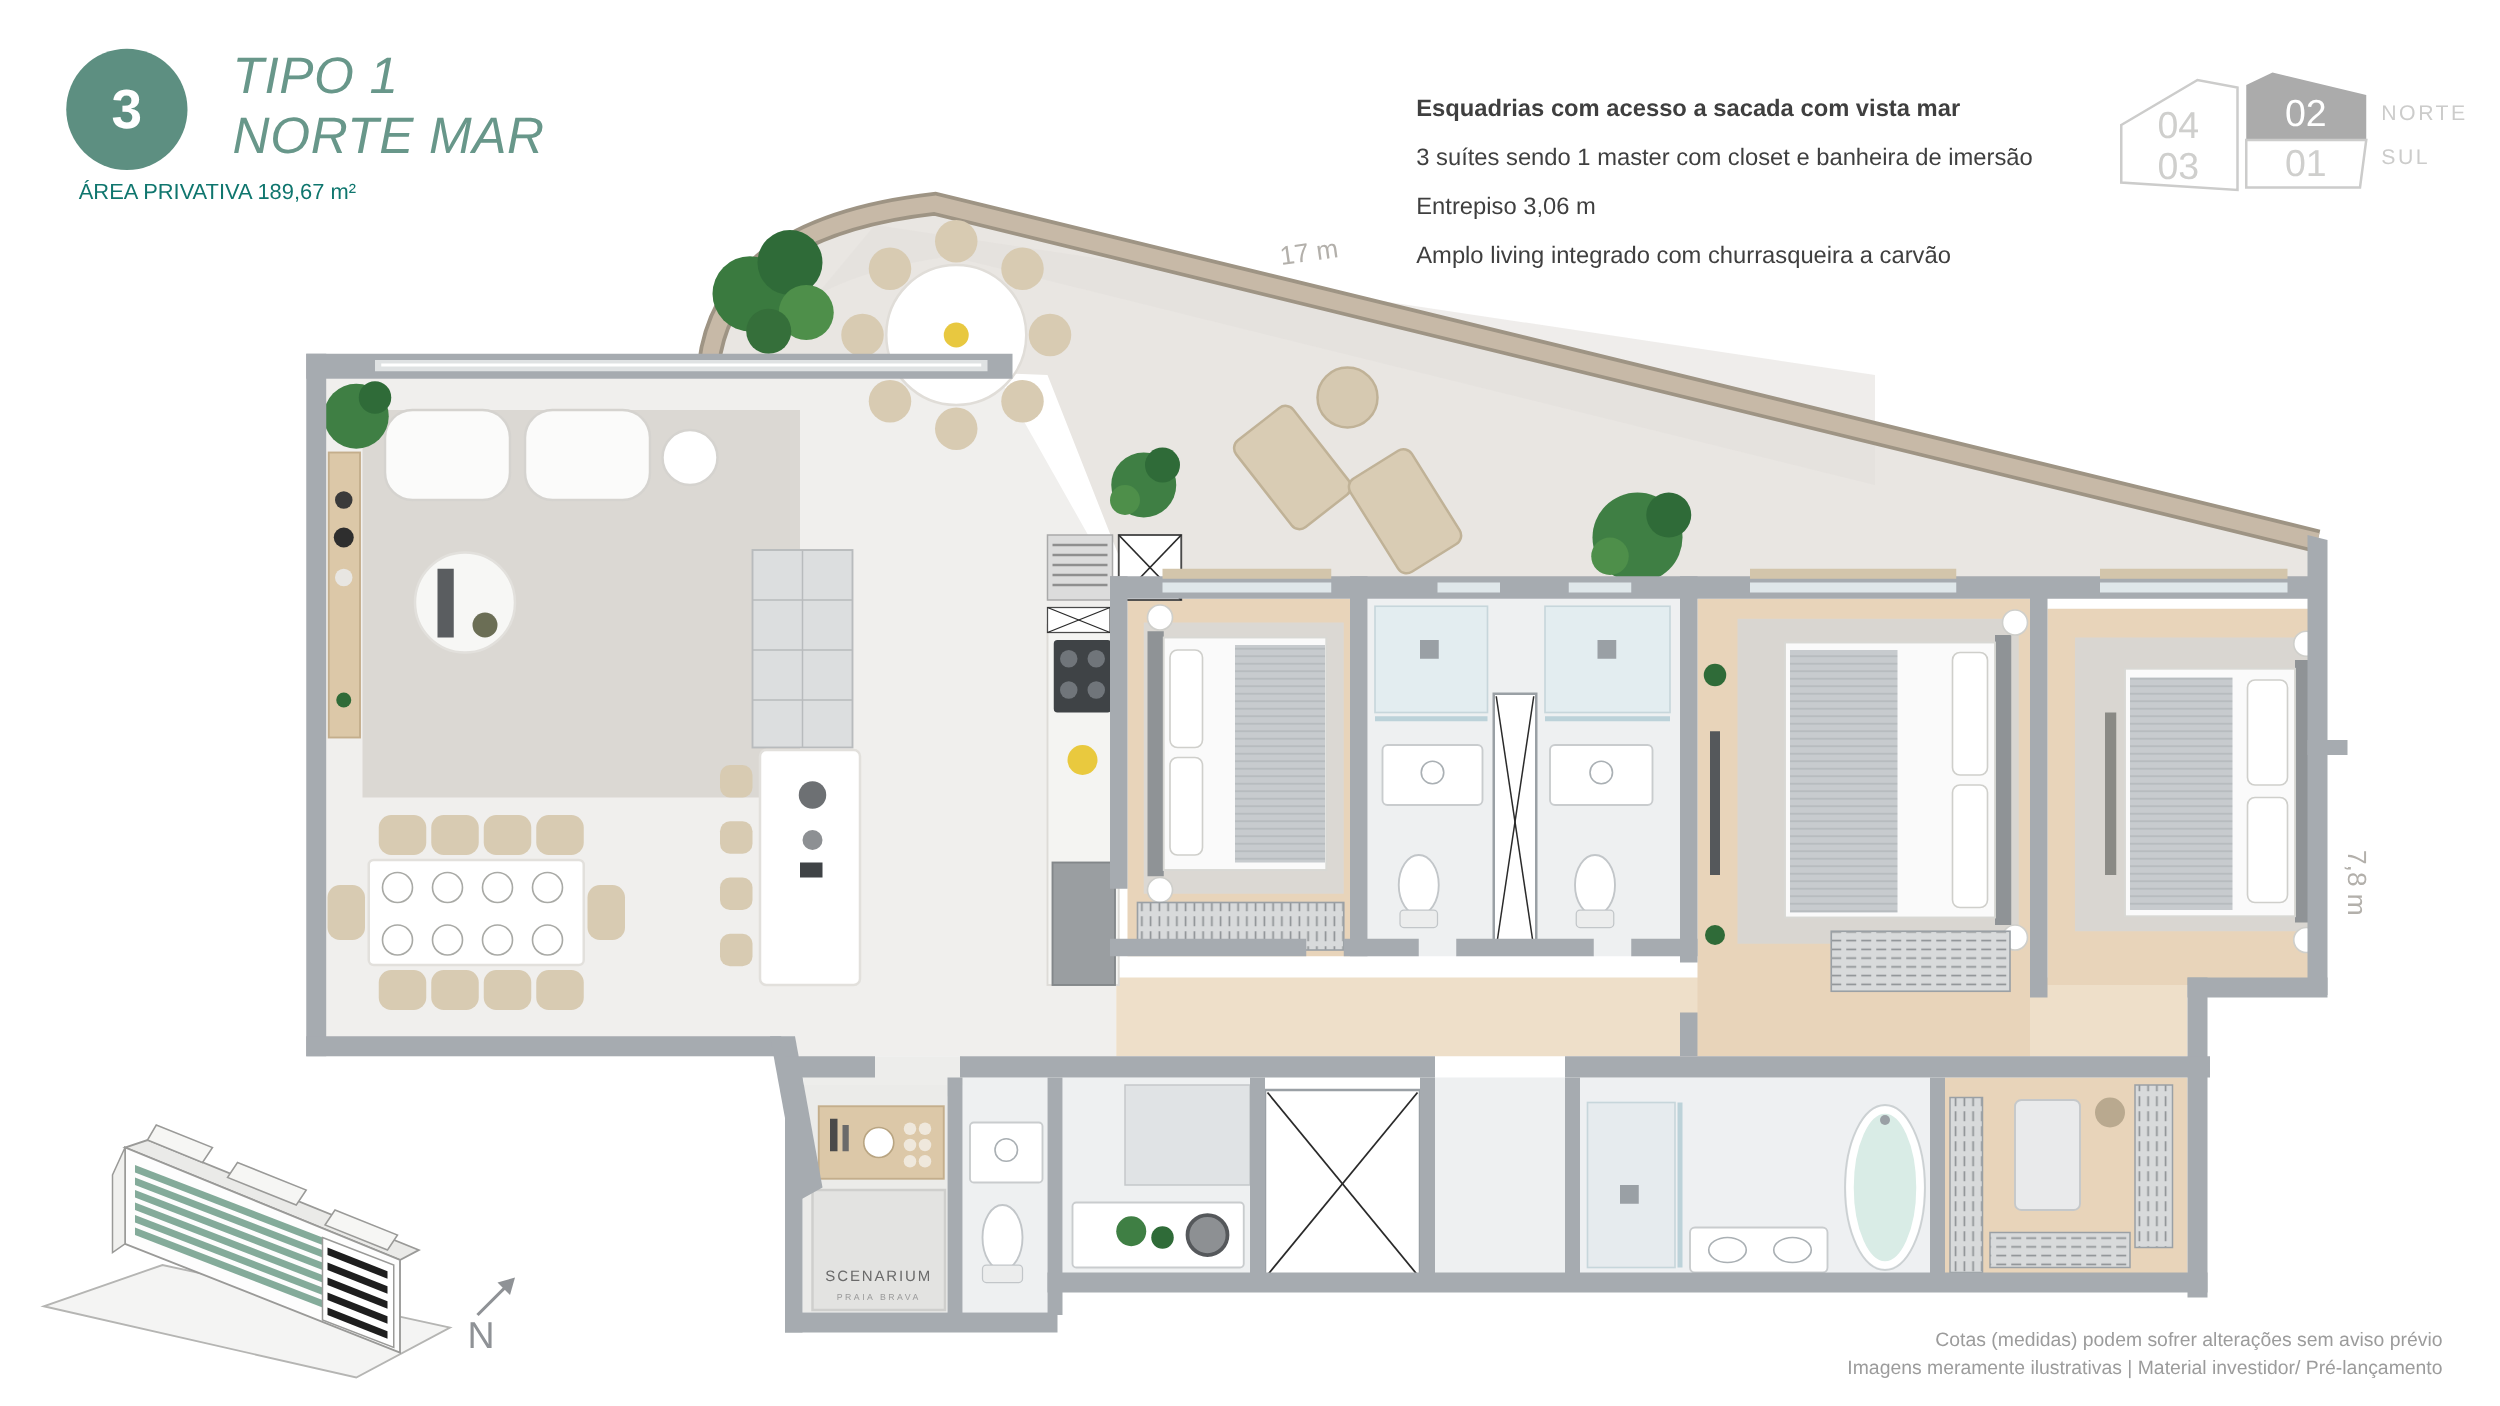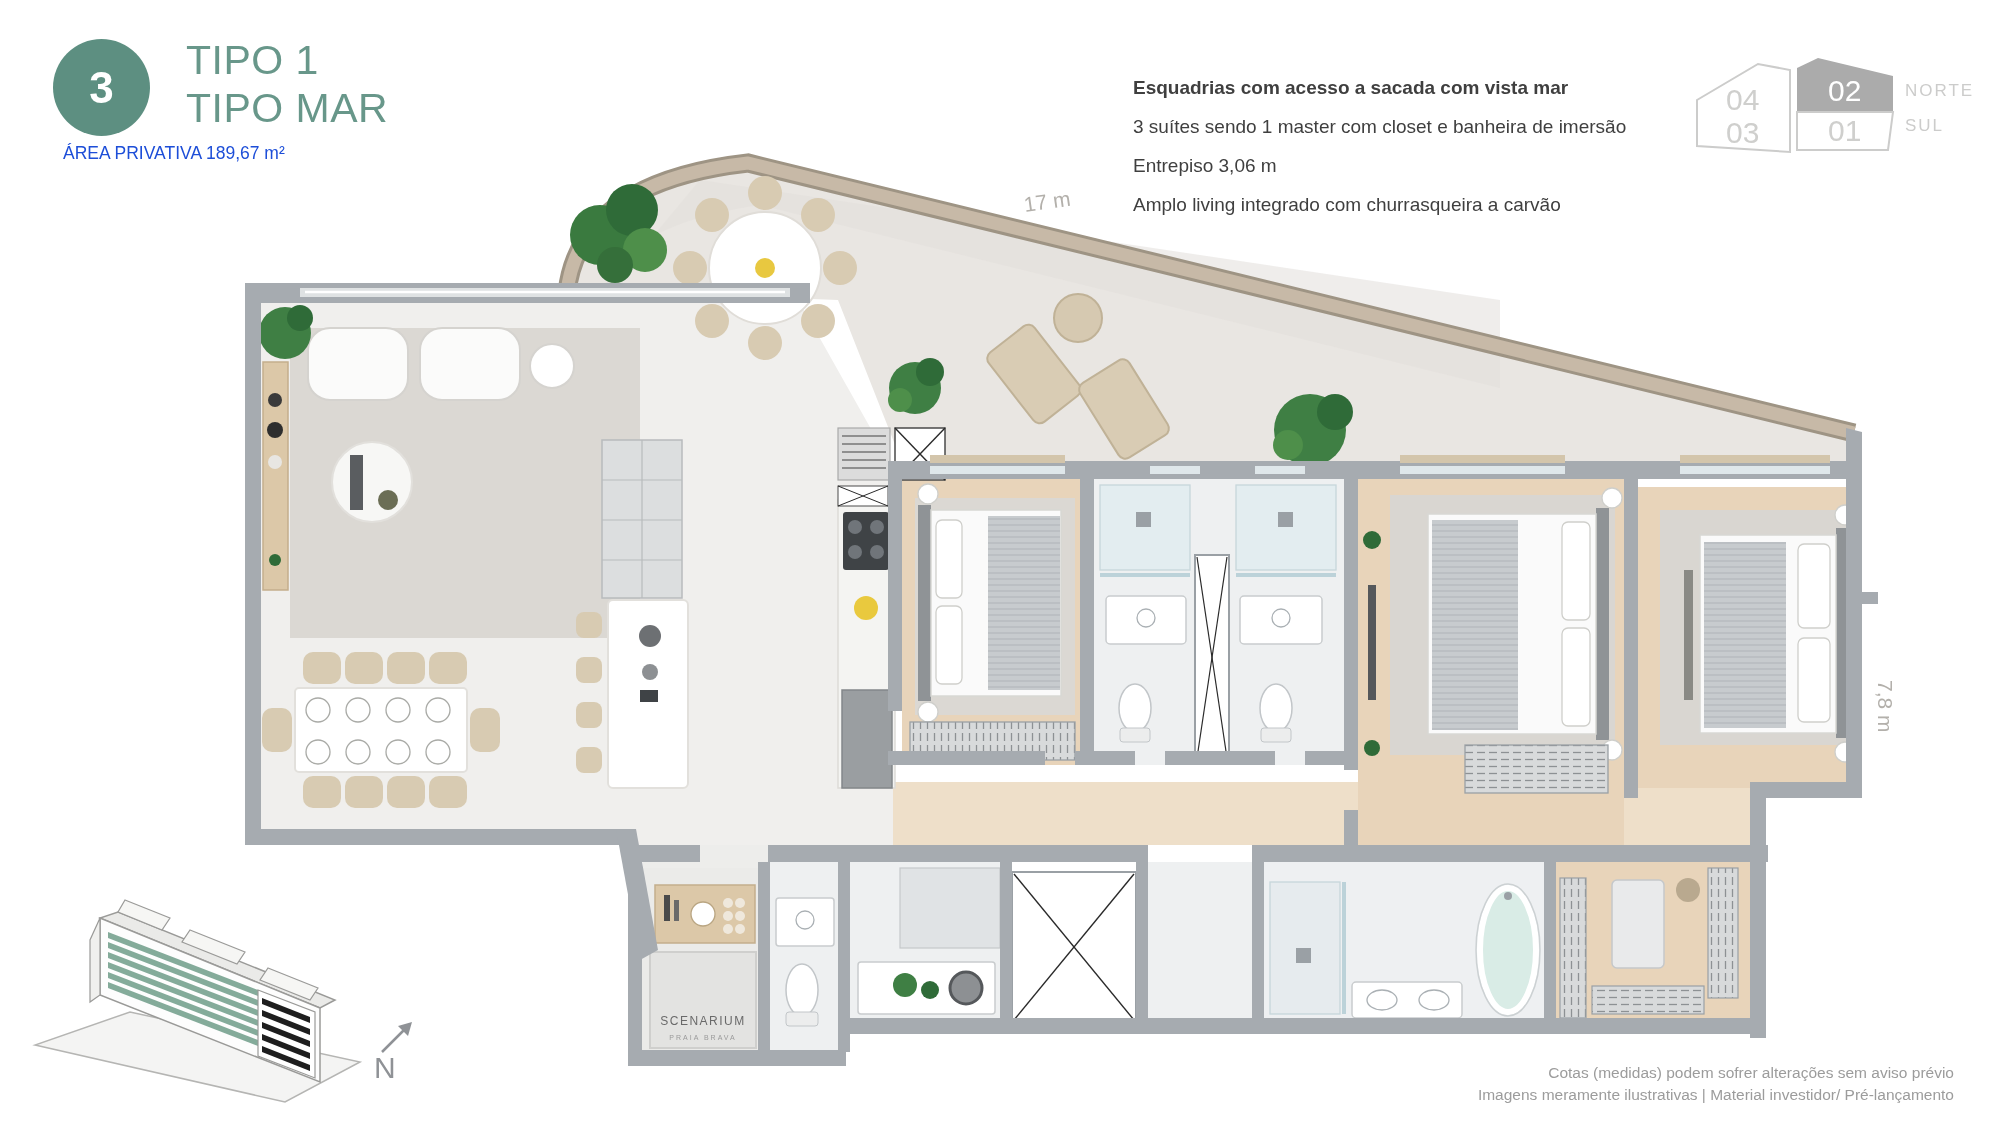--- a/index.html
+++ b/index.html
@@ -2,40 +2,40 @@
 <html><head>
 <meta charset="utf-8">
 <style>
   html,body{margin:0;padding:0;}
   body{width:2000px;height:1125px;position:relative;background:#ffffff;overflow:hidden;
        font-family:"Liberation Sans", sans-serif;}
   .abs{position:absolute;}
   
   .badge{left:53px;top:39px;width:97px;height:97px;border-radius:50%;background:#5d8f81;
          display:flex;align-items:center;justify-content:center;color:#fff;font-size:44px;font-weight:bold;}
-  .title{left:186px;top:36px;color:#68978a;font-size:41px;line-height:48px;letter-spacing:0.5px;}
-  .area{left:63px;top:143px;color:#1d4ed8;font-size:17.5px;}
+  .title{left:186px;top:36px;color:#68978a;font-size:41px;line-height:48px;letter-spacing:0.5px;font-style:italic;}
+  .area{left:63px;top:143px;color:#0f766e;font-size:17.5px;}
   
   .features{left:1133px;top:42px;color:#3f3f3f;font-size:19px;}
   .features div{margin-bottom:19px;line-height:20px;}
   .features .b{font-weight:bold;margin-top:36px;}
   
   .footer{right:46px;top:1062px;text-align:right;color:#9c9c9c;font-size:15.5px;line-height:22px;}
   svg text{font-family:"Liberation Sans", sans-serif;}
   .dim{fill:#b3b0ab;font-size:21px;}
   .keynum{font-size:30px;fill:#cfcfcd;}
   .keylabel{font-size:17px;fill:#cccccb;letter-spacing:2px;}
 </style>
 </head>
 <body>
 
 <div class="abs badge">3</div>
 <div class="abs title">
   <div>TIPO 1</div>
-  <div>TIPO MAR</div>
+  <div>NORTE MAR</div>
 </div>
 <div class="abs area">ÁREA PRIVATIVA 189,67 m²</div>
 
 <div class="abs features">
   <div class="b">Esquadrias com acesso a sacada com vista mar</div>
   <div>3 suítes sendo 1 master com closet e banheira de imersão</div>
   <div>Entrepiso 3,06 m</div>
   <div>Amplo living integrado com churrasqueira a carvão</div>
 </div>
 

